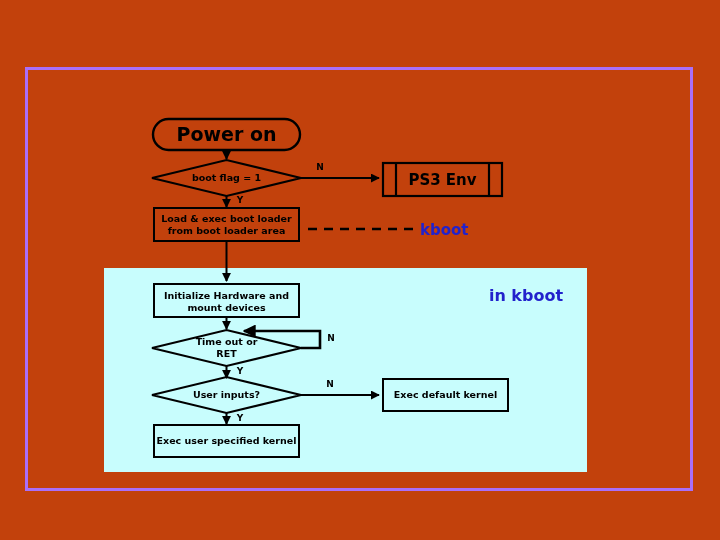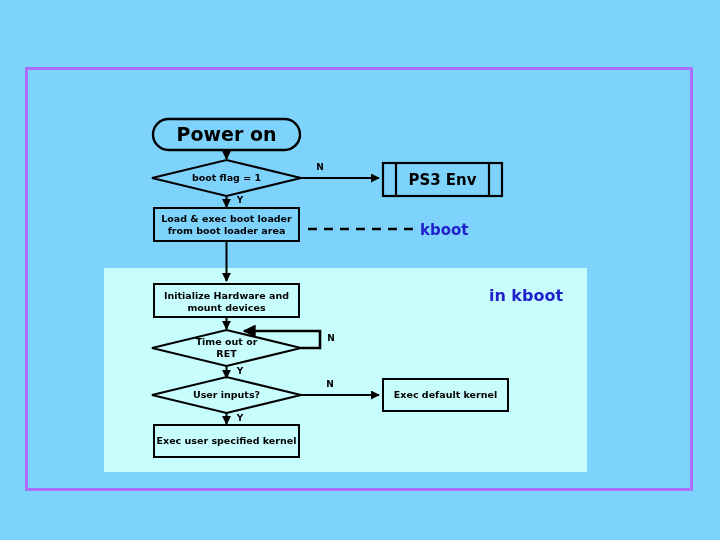--- a/index.html
+++ b/index.html
@@ -10,21 +10,21 @@
   body {
     width: 720px;
     height: 540px;
     font-family: "DejaVu Sans", "Liberation Sans", sans-serif;
     overflow: hidden;
   }
   #slide {
     position: relative;
     width: 720px;
     height: 540px;
-    background: #7dd3fc;
+    background: #c2410c;
   }
   #outer-frame {
     position: absolute;
     left: 25px;
     top: 67px;
     width: 668px;
     height: 424px;
     border: 3px solid #a96ffa;
     box-sizing: border-box;
     background: transparent;

